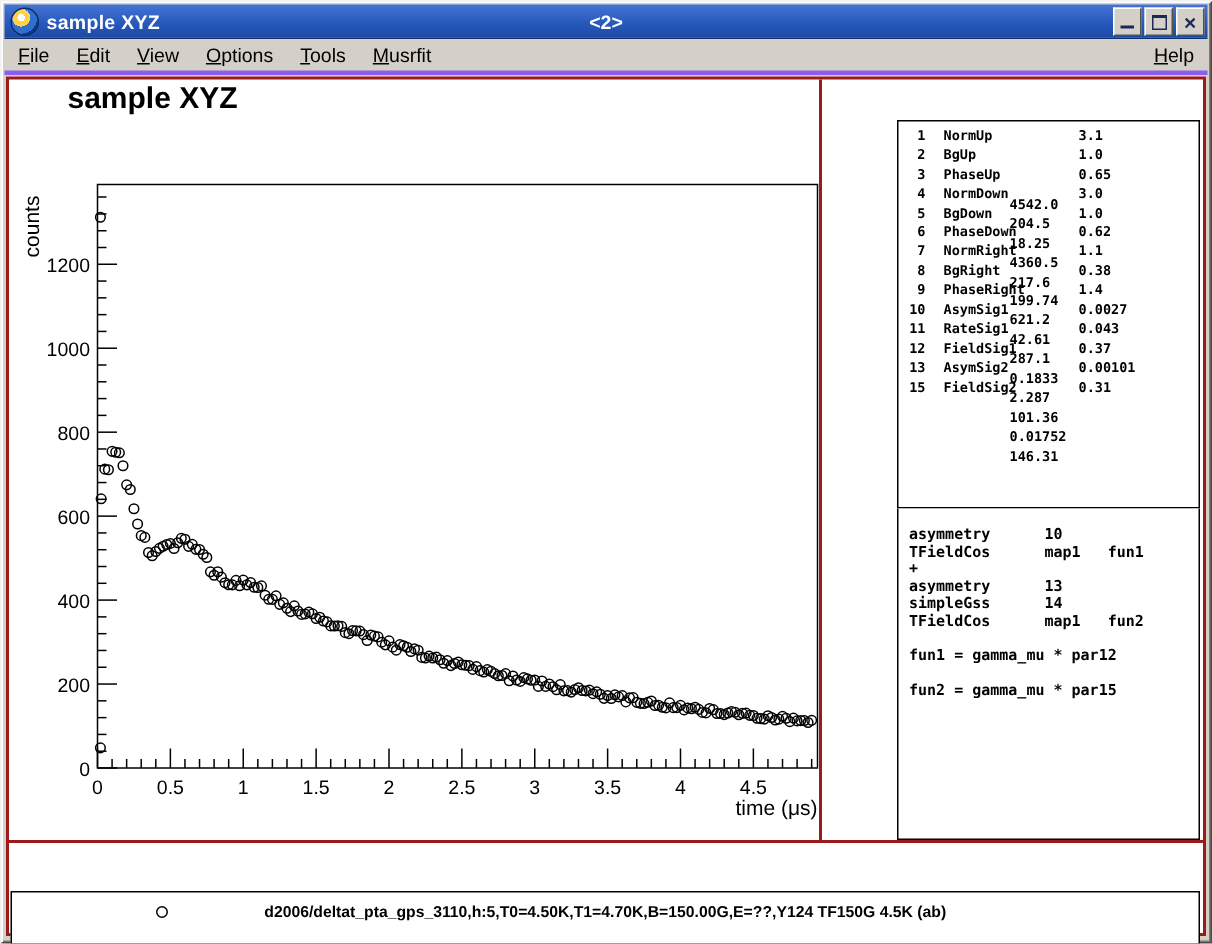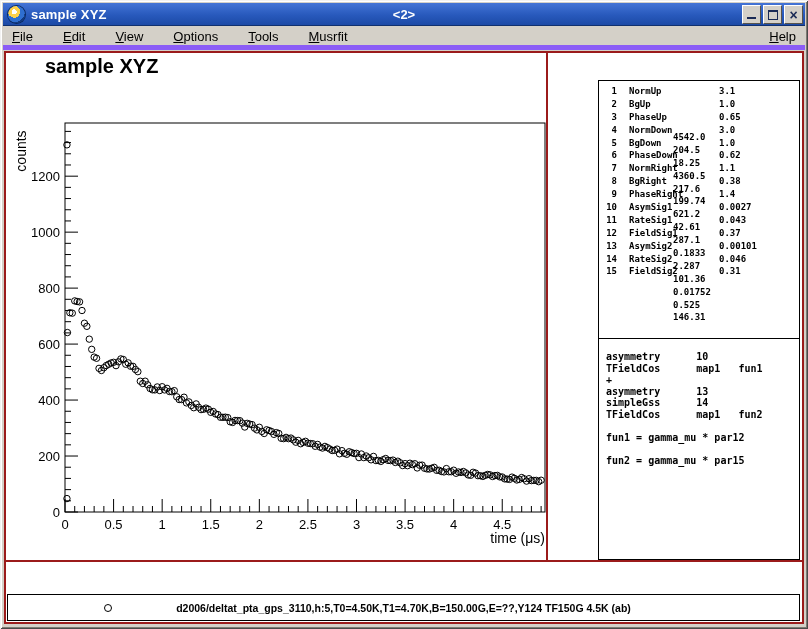--- a/index.html
+++ b/index.html
@@ -19,21 +19,21 @@
   .tb-center{position:absolute;left:50%;transform:translateX(-50%);font-weight:bold;font-size:13px;}
   .win-buttons{position:absolute;right:2px;top:2px;display:flex;gap:2px;}
   .win-btn{width:19px;height:19px;background:#d4d0c8;
     border:1px solid;border-color:#ffffff #55524c #55524c #ffffff;
     display:flex;align-items:center;justify-content:center;cursor:default;}
   .glyph-min{width:9px;height:9px;border-bottom:2px solid #1a2a55;}
   .glyph-max{width:10px;height:10px;border:1px solid #1a2a55;border-top-width:2px;}
   .glyph-close{font-weight:bold;font-size:14px;line-height:12px;color:#1a2a55;}
   
   .menubar{position:absolute;left:3px;top:26px;right:3px;height:24px;background:#d4d0c8;
-    border-bottom:5px solid #8b5cf6;display:flex;align-items:flex-start;font-size:13px;color:#000;gap:12px;}
+    border-bottom:3px solid #8b5cf6;display:flex;align-items:center;font-size:13px;color:#000;}
   .menu-item{padding:3px 9px;white-space:nowrap;}
   .menu-item:last-child{margin-left:auto;}
   
   .canvas{position:absolute;left:4px;top:51px;width:800px;height:573px;background:#ffffff;
     border:2px solid #9b1b1b;}
   .divider-v{position:absolute;left:540px;top:0;width:2px;height:507px;background:#9b1b1b;}
   .divider-h{position:absolute;left:0;top:507px;width:796px;height:2px;background:#9b1b1b;}
   .canvas-title{position:absolute;left:39px;top:2px;font-size:20px;font-weight:bold;color:#000;}
   #plot-svg{position:absolute;left:0;top:0;font-family:"Liberation Sans",sans-serif;}
   
@@ -45,21 +45,21 @@
   .p-num{width:12px;text-align:right;flex:0 0 auto;}
   .p-name{width:56px;flex:0 0 auto;padding-left:12px;}
   .p-val{width:46px;flex:0 0 auto;margin-top:46px;}
   .p-err{flex:1;}
   .theory-box{position:absolute;left:0;top:259px;width:202px;height:221px;border:1px solid #000;
     border-top:none;background:#fff;padding:12px 0 0 7px;
     font-family:"DejaVu Sans Mono",monospace;font-size:10px;font-weight:bold;color:#000;}
   .theory-line{white-space:pre;height:11.6px;line-height:11.6px;}
   
   .status-line{position:absolute;left:6px;top:519px;font-size:10.5px;font-weight:bold;color:#000;white-space:nowrap;}
-  .legend-strip{position:absolute;left:1px;top:541px;width:793px;height:27px;border:1px solid #000;background:#fff;}
+  .legend-strip{position:absolute;left:1px;top:541px;width:793px;height:36px;border:1px solid #000;background:#fff;}
   .legend-marker{position:absolute;left:96px;top:9px;width:8px;height:8px;border:1px solid #000;border-radius:50%;background:transparent;}
   .legend-text{position:absolute;left:0;right:0;top:7px;text-align:center;font-size:10.5px;font-weight:bold;color:#000;white-space:nowrap;}
   u{text-decoration:underline;}
 </style>
 </head>
 <body>
 
 <div class="window">
 
   <div class="titlebar">
@@ -496,26 +496,20 @@
             <span class="p-err">0.37</span>
           </div>
 
           <div class="param-row">
             <span class="p-num">13</span>
             <span class="p-name">AsymSig2</span>
             <span class="p-val">0.01752</span>
             <span class="p-err">0.00101</span>
           </div>
 
-          <div class="param-row">
-            <span class="p-num">14</span>
-            <span class="p-name">RateSig2</span>
-            <span class="p-val">0.525</span>
-            <span class="p-err">0.046</span>
-          </div>
 
           <div class="param-row">
             <span class="p-num">15</span>
             <span class="p-name">FieldSig2</span>
             <span class="p-val">146.31</span>
             <span class="p-err">0.31</span>
           </div>
         </div>
       <div class="theory-box">
 

